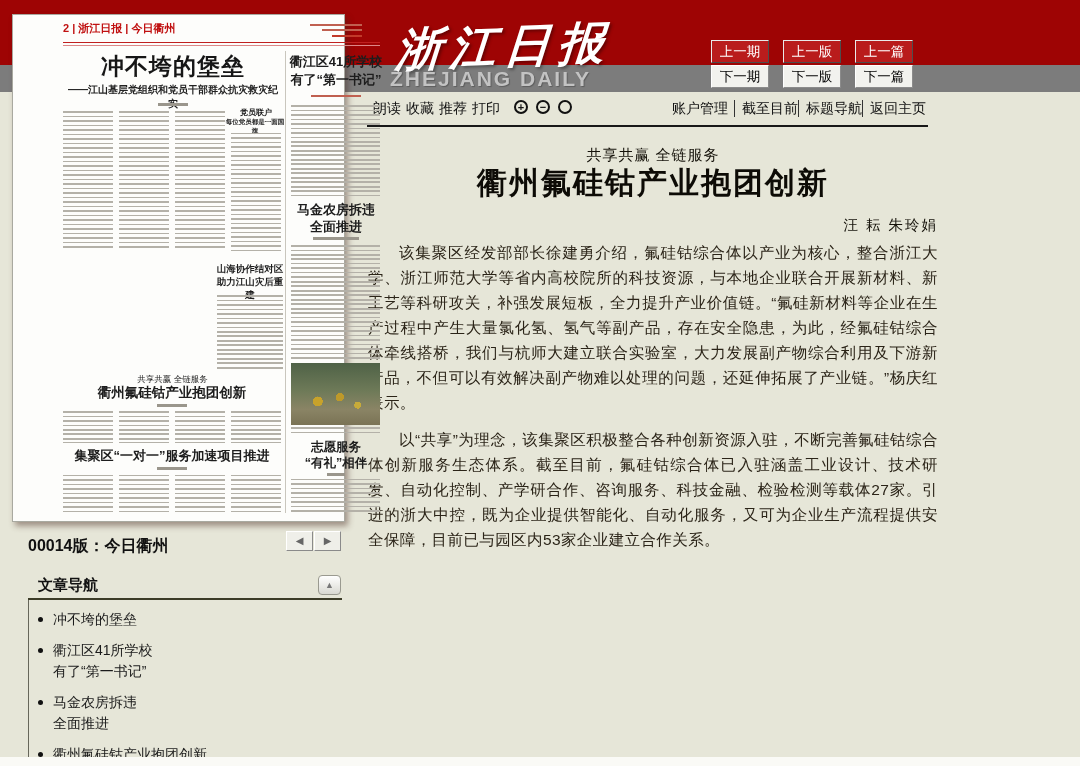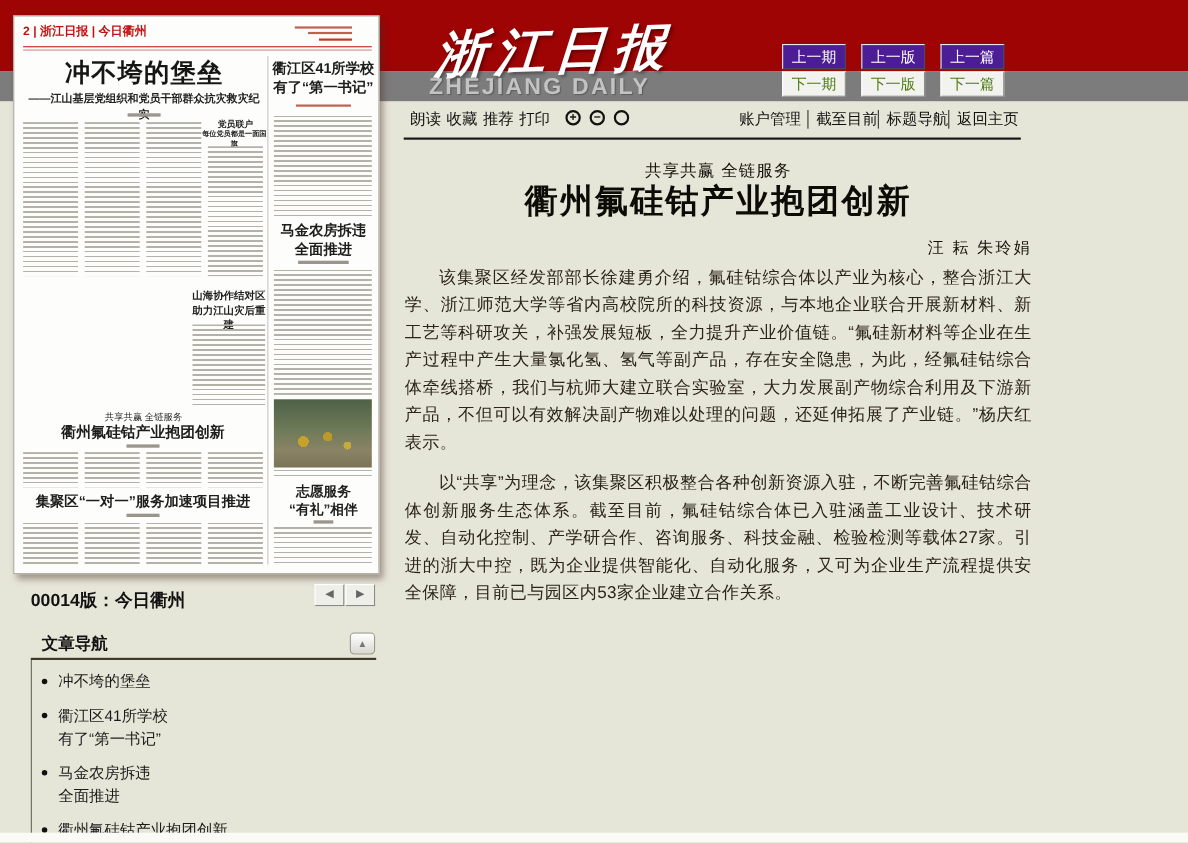--- a/index.html
+++ b/index.html
@@ -17,22 +17,22 @@
     transform:skewX(-6deg) rotate(-2deg); text-shadow:2px 2px 3px rgba(0,0,0,.35); white-space:nowrap;
   }
   .logo-en {
     position:absolute; left:390px; top:67px; color:#c3c3c3; font-size:21px; font-weight:bold;
     letter-spacing:2px; text-shadow:1px 1px 1px rgba(0,0,0,.25); white-space:nowrap;
   }
   
   .navgrid { position:absolute; left:711px; top:40px; display:grid;
              grid-template-columns:repeat(3,58px); grid-auto-rows:23px; gap:2px 14px; }
   .btn { font-size:13.5px; text-align:center; line-height:21px; cursor:pointer; white-space:nowrap; }
-  .btn-dark  { background:#4c1d95; color:#fff; border:1px solid; border-color:#e9e9e9 #4d4d4d #4d4d4d #e9e9e9; }
-  .btn-light { background:#f2f2ee; color:#4d7c0f; border:1px solid; border-color:#ffffff #8b8b8b #8b8b8b #ffffff; }
+  .btn-dark  { background:#b91c1c; color:#fff; border:1px solid; border-color:#e9e9e9 #4d4d4d #4d4d4d #e9e9e9; }
+  .btn-light { background:#f2f2ee; color:#000000; border:1px solid; border-color:#ffffff #8b8b8b #8b8b8b #ffffff; }
   
   .toolbar { position:absolute; left:0; top:92px; width:1080px; height:36px; }
   .tool-link { position:absolute; top:8px; font-size:14px; color:#111; cursor:pointer; white-space:nowrap; }
   .toolbar-rule { position:absolute; left:367px; top:33px; width:561px; height:2px; background:#181818; }
   .circle-icon { position:absolute; top:8px; width:14px; height:14px; border:2px solid #111;
                  border-radius:50%; font-size:11px; font-weight:bold; line-height:11px;
                  text-align:center; color:#111; cursor:pointer; background:transparent; }
   .vsep { position:absolute; top:8px; width:1px; height:17px; background:#333; }
   
   .kicker  { position:absolute; left:368px; top:146px; width:570px; text-align:center;
@@ -55,21 +55,21 @@
   .collapse-btn { position:absolute; left:318px; top:575px; width:23px; height:20px;
                   background:linear-gradient(#ffffff,#d9d9d2); border:1px solid #9a9a90;
                   border-radius:4px; color:#777; font-size:9px; text-align:center; line-height:19px; cursor:pointer; }
   .art-list { position:absolute; left:30px; top:604px; width:300px; }
   .art-item { display:flex; padding:5px 0 5px 8px; cursor:pointer; }
   .art-item .dot { width:5px; height:5px; border-radius:50%; background:#111; margin:8px 10px 0 0; flex:none; }
   .art-item .txt { font-size:14px; line-height:21px; color:#1b1b1b; }
   
   .np { position:absolute; left:12px; top:14px; width:333px; height:508px; background:#fdfdfb;
         border:1px solid #a9a9a0; box-shadow:3px 4px 6px rgba(70,40,30,.45); cursor:pointer; }
-  .np * { position:absolute; }
+  .np * { position:absolute;margin-left:42px; }
   .np .masthead { left:8px; top:6px; font-size:11px; font-weight:bold; color:#c01010; white-space:nowrap; }
   .np .redbar { background:#c06050; height:2px; }
   .np .redrule  { left:8px; top:27px; width:317px; height:1px; background:#c02020; }
   .np .redrule2 { left:8px; top:30px; width:317px; height:1px; background:#d88; }
   .np .h-main { left:18px; top:36px; width:200px; text-align:center; font-size:23px;
                 font-weight:bold; color:#161616; letter-spacing:1px; }
   .np .h-sub  { left:10px; top:68px; width:216px; text-align:center; font-size:10px; font-weight:bold; color:#222; }
   .np .tinybar { background:#9a968c; height:3px; }
   .np .stripes { background:repeating-linear-gradient(to bottom,#b4b1a8 0px,#b4b1a8 1.5px,transparent 1.5px,transparent 4.5px); }
   .np .vline { width:1px; background:#c9c6bd; }

